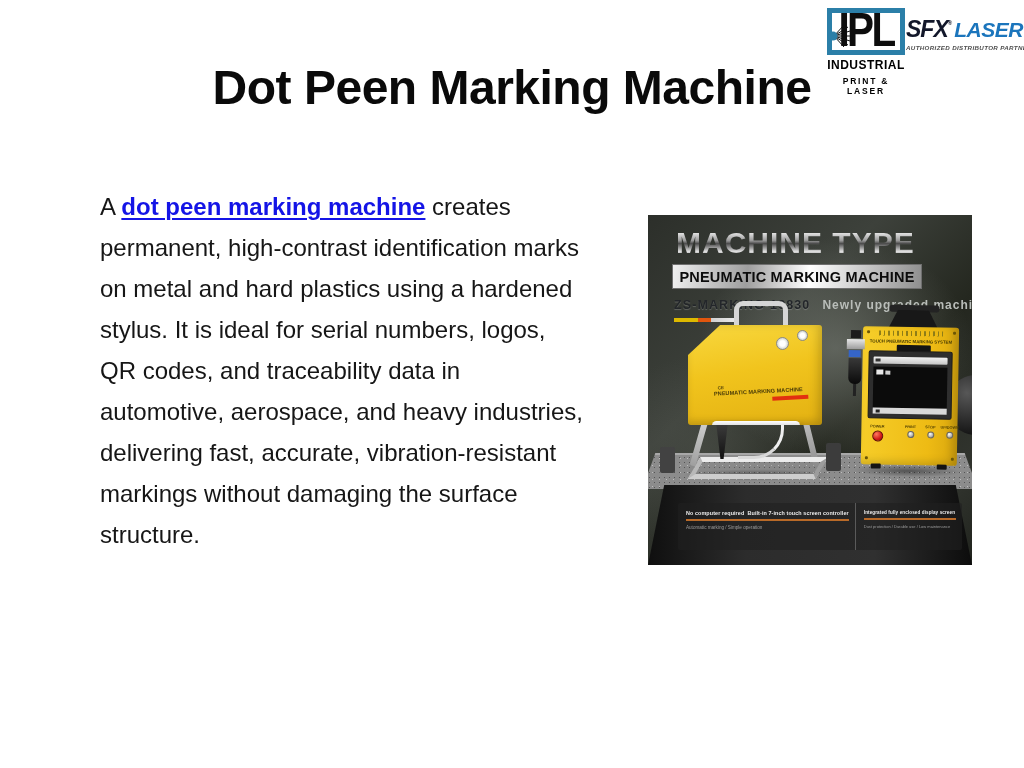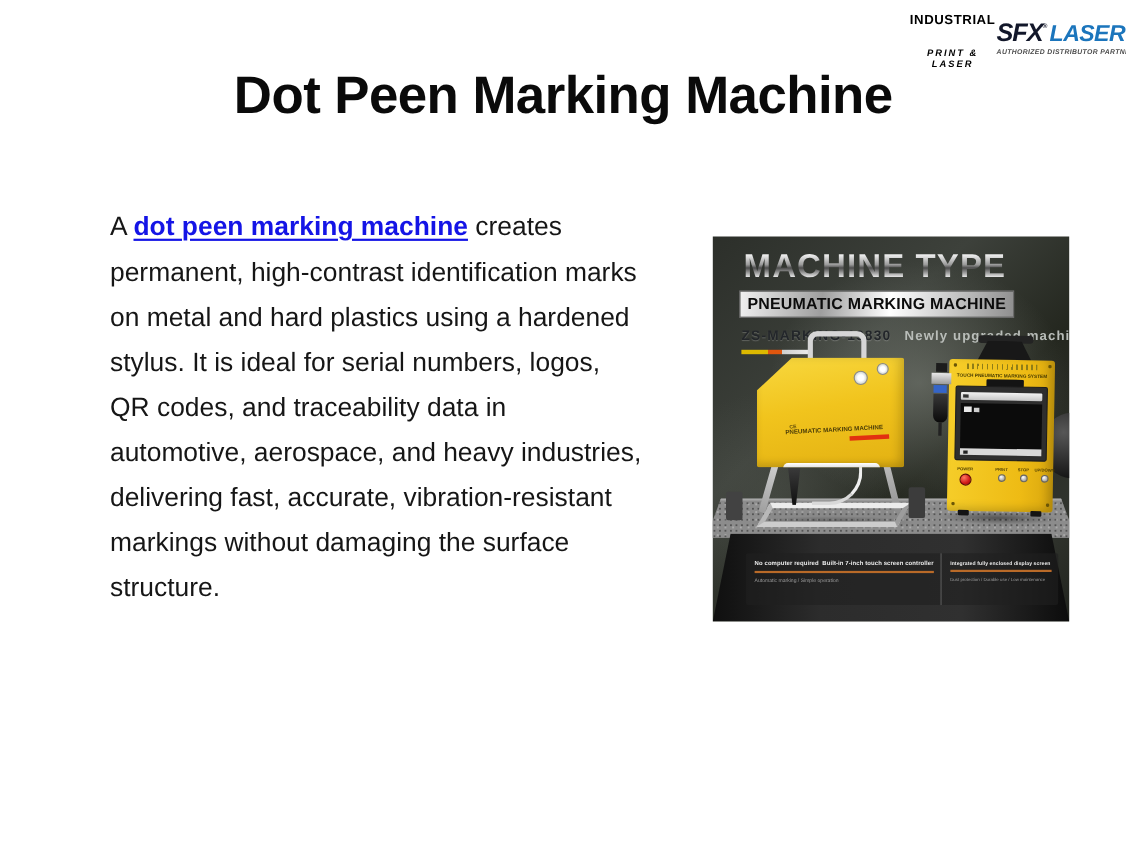--- a/index.html
+++ b/index.html
@@ -22,21 +22,21 @@
     position:relative; margin:0 auto; width:78px; height:47px;
     border:5px solid #2b7fa8; background:#fff;
   }
   .ipl-acronym {
     position:absolute; left:0; right:0; top:-8px;
     font-size:46px; font-weight:800; letter-spacing:-3px; color:#0d0d0d;
     transform:scale(0.88,1.04); transform-origin:center top; line-height:1;
   }
   .ipl-burst { position:absolute; left:-6px; top:10px; }
   .ipl-line1 { margin-top:3px; font-size:12px; font-weight:800; color:#000; letter-spacing:0.5px; }
-  .ipl-line2 { margin-top:18px; font-size:8.5px; font-weight:800; color:#000; letter-spacing:1.8px;font-style:italic; }
+  .ipl-line2 { margin-top:4px; font-size:8.5px; font-weight:800; color:#000; letter-spacing:1.8px; }
 
   .logo-sfx { position:absolute; left:906px; top:16px; width:116px; }
   .sfx-row { display:flex; align-items:baseline; white-space:nowrap; }
   .sfx-name { font-size:23px; font-weight:800; font-style:italic; color:#12172a; letter-spacing:-1px; }
   .sfx-reg { font-size:6px; font-weight:700; color:#12172a; vertical-align:top; position:relative; top:-12px; }
   .sfx-name2 { font-size:21px; font-weight:800; font-style:italic; color:#1b75bc; letter-spacing:-0.5px; margin-left:2px; }
   .sfx-tagline {
     margin-top:1px; font-size:6.2px; font-style:italic; font-weight:600;
     color:#4c4c4c; letter-spacing:0.35px; white-space:nowrap;
   }
@@ -199,20 +199,35 @@
 
   .pi-sphere { position:absolute; left:298px; top:160px; width:60px; height:60px; border-radius:50%; z-index:2;
     background:radial-gradient(circle at 35% 30%, #575757, #161616 72%); }
 </style>
 </head>
 <body>
 
 <div class="slide">
 
   <div class="logo-ipl">
+    <div class="ipl-box">
+      <svg class="ipl-burst" width="26" height="26" viewBox="0 0 26 26">
+        <g stroke="#111" stroke-width="1">
+          <line x1="8" y1="13" x2="22" y2="4"></line>
+          <line x1="8" y1="13" x2="24" y2="8"></line>
+          <line x1="8" y1="13" x2="25" y2="13"></line>
+          <line x1="8" y1="13" x2="24" y2="18"></line>
+          <line x1="8" y1="13" x2="22" y2="22"></line>
+          <line x1="8" y1="13" x2="18" y2="2"></line>
+          <line x1="8" y1="13" x2="18" y2="24"></line>
+        </g>
+        <circle cx="7" cy="13" r="4.5" fill="#2b7fa8"></circle>
+      </svg>
+      <div class="ipl-acronym">IPL</div>
+    </div>
     <div class="ipl-line1">INDUSTRIAL</div>
     <div class="ipl-line2">PRINT &amp; LASER</div>
   </div>
 
   <div class="logo-sfx">
     <div class="sfx-row">
         <span class="sfx-name">SFX</span>
         <span class="sfx-reg">®</span>
         <span class="sfx-name2">LASER</span>
       </div>

